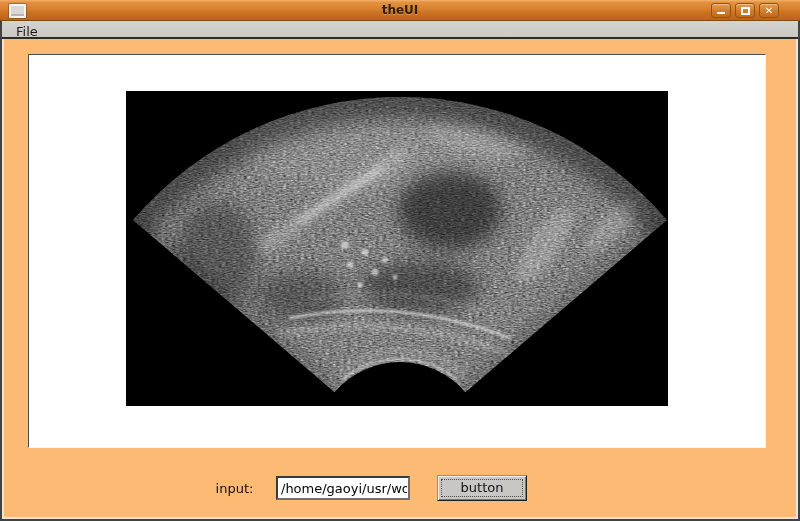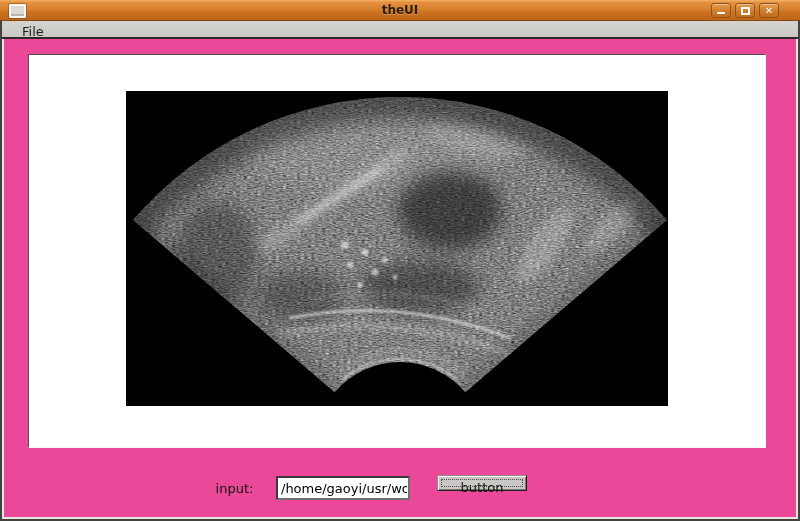--- a/index.html
+++ b/index.html
@@ -1,19 +1,19 @@
 <!DOCTYPE html>
 <html><head>
 <meta charset="utf-8">
 <style>
   html,body{margin:0;padding:0;background:#555;}
   .window{
     position:relative;width:800px;height:521px;overflow:hidden;
     font-family:"DejaVu Sans","Liberation Sans",sans-serif;
-    background:#ec4899;
+    background:#fdba74;
   }
   
   .titlebar{
     position:absolute;left:0;top:0;width:800px;height:20px;
     background:linear-gradient(to bottom,#f3b269 0%,#e49140 12%,#d8812f 45%,#cc7322 60%,#bd6418 100%);
     border-bottom:1px solid #7e4a10;
   }
   .win-icon{
     position:absolute;left:9px;top:4px;width:13px;height:10px;
     background:#dcd8d3;border:2px solid #f7f6f5;border-radius:1px;
@@ -38,21 +38,21 @@
   .glyph-min{width:8px;height:2px;background:#fff;margin-top:4px;}
   .glyph-max{width:7px;height:6px;border:2px solid #fff;box-sizing:border-box;width:9px;height:8px;background:transparent;}
   .glyph-close{color:#fff;font-size:10px;font-weight:bold;line-height:11px;}
   
   .menubar{
     position:absolute;left:2px;right:2px;top:21px;height:16px;
     background:linear-gradient(to bottom,#d5d3d0,#cbc9c6);
     border-bottom:2px solid #2d2b28;
   }
   .menu-item{
-    display:inline-block;padding:1px 7px 0 20px;font-size:13px;color:#1d1d1d;height:15px;
+    display:inline-block;padding:1px 7px 0 14px;font-size:13px;color:#1d1d1d;height:15px;
   }
   
   .edge{position:absolute;background:#44423f;}
   .edge.l{left:0;top:21px;bottom:0;width:2px;}
   .edge.r{right:0;top:21px;bottom:0;width:2px;}
   .edge.b{left:0;right:0;bottom:0;height:2px;}
   .edge2{position:absolute;background:#eae6de;}
   .edge2.l{left:2px;top:39px;bottom:2px;width:2px;}
   .edge2.r{right:2px;top:39px;bottom:2px;width:2px;}
   .edge2.b{left:2px;right:2px;bottom:2px;height:2px;}
@@ -71,21 +71,21 @@
     font-size:13px;color:#111;
   }
   .input-field{
     position:absolute;left:276px;top:476px;width:134px;height:24px;
     box-sizing:border-box;border:2px solid;border-color:#3a3a3a #6f6f6f #6f6f6f #3a3a3a;
     background:#fff;font-family:"DejaVu Sans","Liberation Sans",sans-serif;
     font-size:13px;color:#000;padding:0 1px 0 3px;outline:none;
     white-space:nowrap;overflow:hidden;
   }
   .push-button{
-    position:absolute;left:437px;top:475px;width:90px;height:16px;
+    position:absolute;left:437px;top:475px;width:90px;height:26px;
     box-sizing:border-box;background:#c9c7c4;
     border:1px solid;border-color:#8f8f8f #1f1f1f #1f1f1f #8f8f8f;
     box-shadow:inset 1px 1px 0 #f2f1ef, inset -1px -1px 0 #7b7975;
     font-family:"DejaVu Sans","Liberation Sans",sans-serif;
     font-size:13px;color:#111;text-align:center;line-height:23px;
   }
   .push-button::after{
     content:"";position:absolute;left:3px;top:3px;right:3px;bottom:3px;
     border:1px dotted #4e4e4e;
   }

